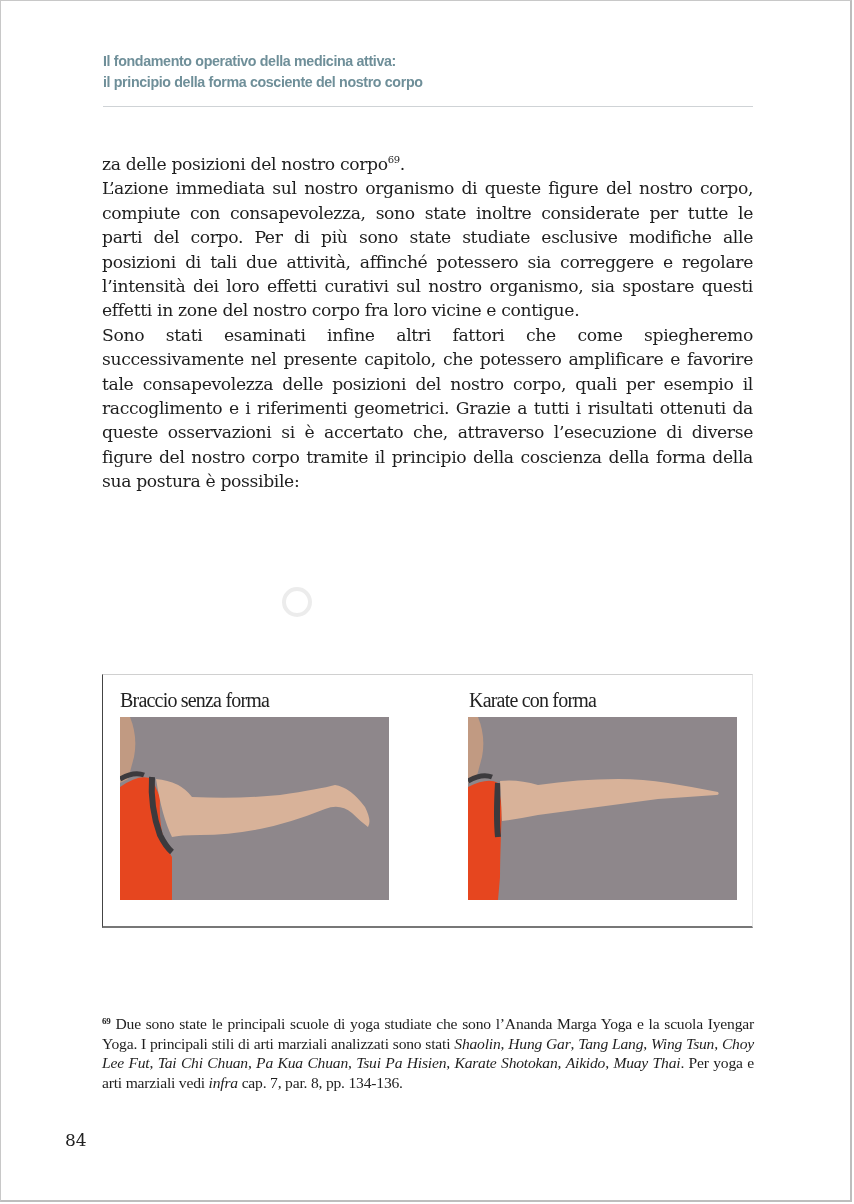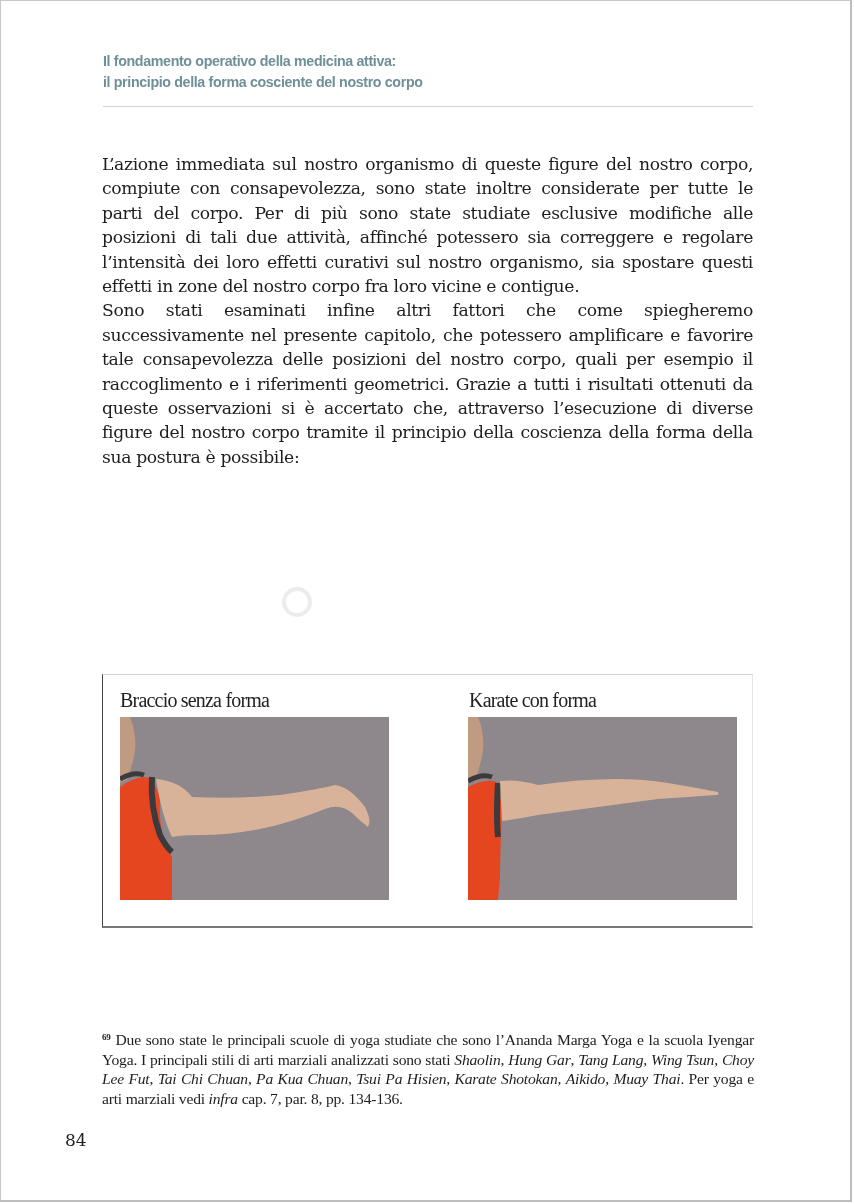--- a/index.html
+++ b/index.html
@@ -45,40 +45,41 @@
   }
   .fig-caption {
     position: absolute; top: 14px;
     font-family: "Liberation Serif", serif; font-size: 20px; color: #222;
     letter-spacing: -0.8px;
   }
   .fig-photo { position: absolute; top: 42px; width: 269px; height: 183px; }
   .footnote {
     position: absolute; left: 102px; top: 1014px; width: 652px;
     font-family: "Liberation Serif", serif; font-size: 15.6px; line-height: 19.6px;
-    color: #1e1e1e; text-align: justify; letter-spacing: -0.2px; margin-top: 16px;
+    color: #1e1e1e; text-align: justify; letter-spacing: -0.2px;
   }
   .footnote sup { font-weight: bold; font-size: 9px; vertical-align: 5px; line-height: 0; }
   .page-number {
     position: absolute; left: 65px; top: 1130px;
     font-family: "DejaVu Serif", serif; font-size: 17px; color: #222;
   }
 </style>
 </head>
 <body>
 
 <div class="page-frame"></div>
 
 <div class="running-head">
   <div>Il fondamento operativo della medicina attiva:</div>
   <div>il principio della forma cosciente del nostro corpo</div>
 </div>
 <div class="head-rule"></div>
 
 <div class="body-text">
+  <p><span>za delle posizioni del nostro corpo</span><sup>69</sup><span>.</span></p>
   <p>L’azione immediata sul nostro organismo di queste figure del nostro corpo, compiute con consapevolezza, sono state inoltre considerate per tutte le parti del corpo. Per di più sono state studiate esclusive modifiche alle posizioni di tali due attività, affinché potessero sia correggere e regolare l’intensità dei loro effetti curativi sul nostro organismo, sia spostare questi effetti in zone del nostro corpo fra loro vicine e contigue.</p>
   <p>Sono stati esaminati infine altri fattori che come spiegheremo successivamente nel presente capitolo, che potessero amplificare e favorire tale consapevolezza delle posizioni del nostro corpo, quali per esempio il raccoglimento e i riferimenti geometrici. Grazie a tutti i risultati ottenuti da queste osservazioni si è accertato che, attraverso l’esecuzione di diverse figure del nostro corpo tramite il principio della coscienza della forma della sua postura è possibile:</p>
 </div>
 
 <div class="watermark"><span class="wm-ring"></span></div>
 
 <div class="figure-box">
   <div class="fig-caption" style="left:17px">Braccio senza forma</div>
   <div class="fig-caption" style="left:366px">Karate con forma</div>
 

